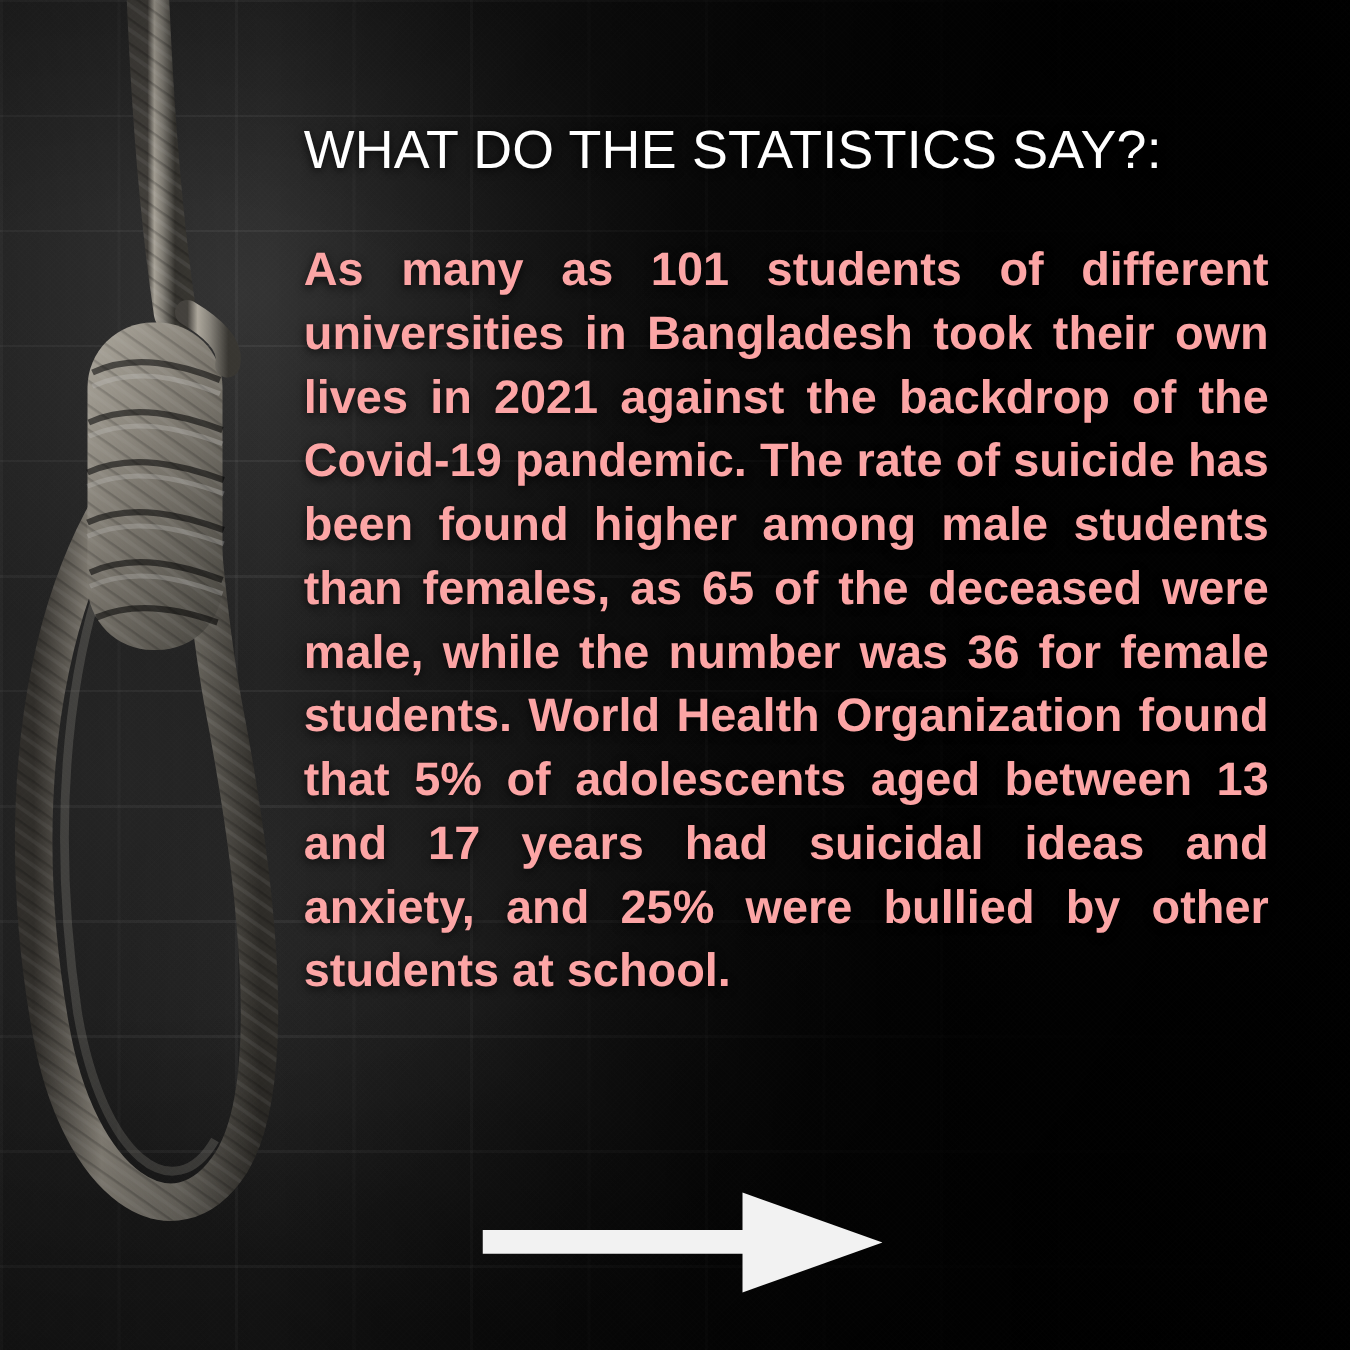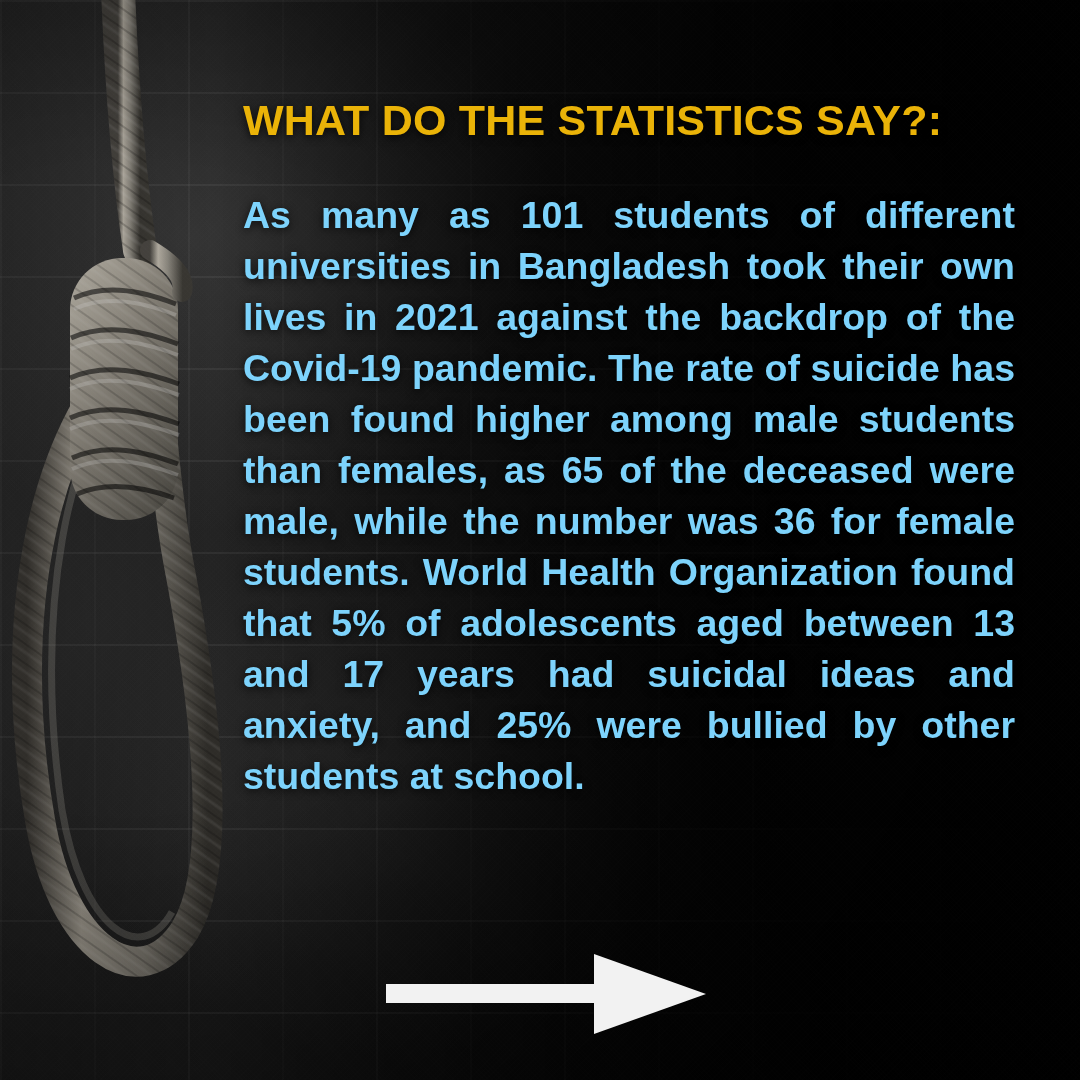--- a/index.html
+++ b/index.html
@@ -86,30 +86,30 @@
   }
 
   
   .content {
     position: absolute;
     left: 243px;
     top: 96px;
     width: 772px;
   }
   .headline {
-    color: #eab308;
+    color: #ffffff;
     font-size: 43px;
-    font-weight: bold;
+    font-weight: normal;
     letter-spacing: 0.2px;
     line-height: 1.12;
     margin: 0 0 46px 0;
     text-shadow: 0 2px 8px rgba(0,0,0,.8);
   }
   .body-text {
-    color: #7dd3fc;
+    color: #fca5a5;
     font-size: 37.5px;
     font-weight: bold;
     line-height: 51px;
     text-align: justify;
     text-align-last: left;
     margin: 0;
     text-shadow: 0 2px 8px rgba(0,0,0,.75);
   }
 
   

